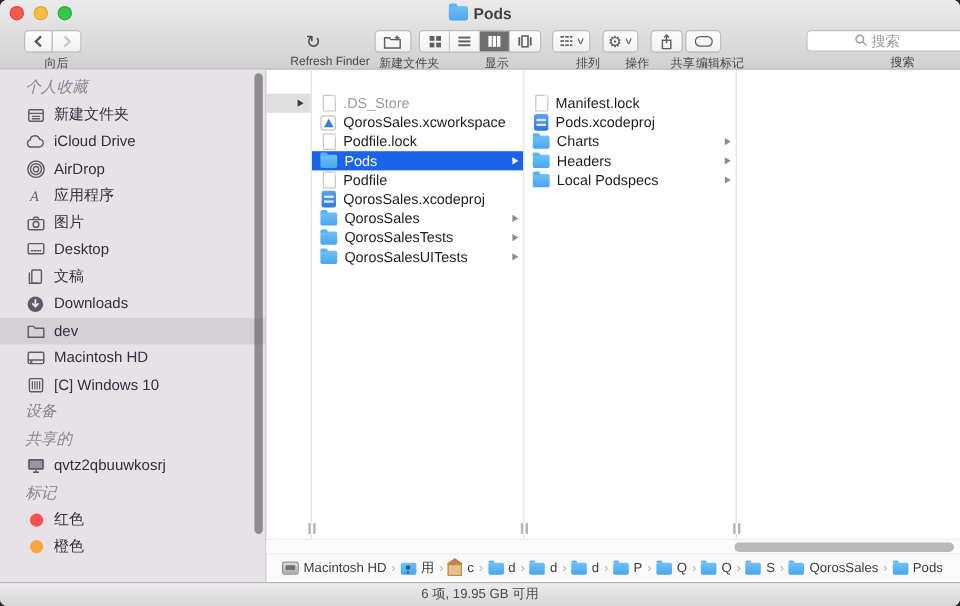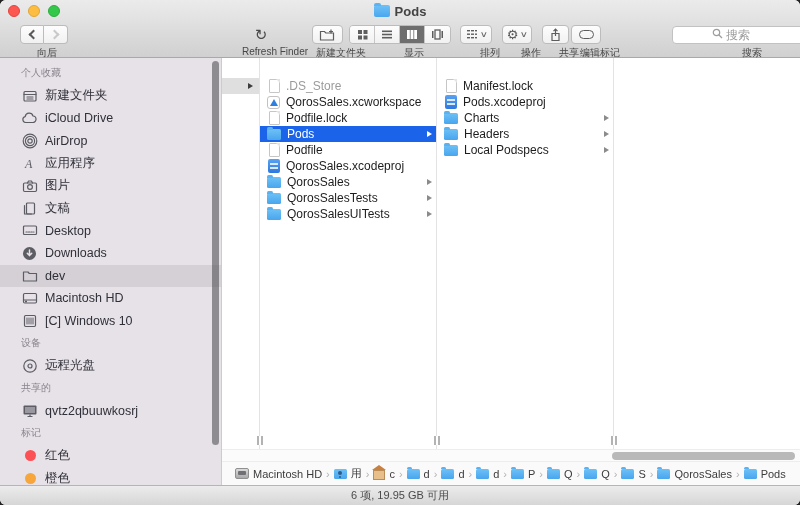--- a/index.html
+++ b/index.html
@@ -36,21 +36,21 @@
   .tag-oval { width:15px; height:9px; border:1.5px solid #5d5d5d; border-radius:5px; }
   .searchwrap { position:relative; }
   .searchfield { width:132px; height:18px; border:1px solid #c2c2c2; border-radius:4px; background:#fff; font-size:12px; text-align:center; color:#333; outline:none; }
   .searchfield::placeholder { color:#9d9d9d; }
   .search-glyph { position:absolute; left:40px; top:3px; pointer-events:none; }
 
   
   .main { flex:1; display:flex; min-height:0; }
   .sidebar { width:222px; flex:none; background:#e7e2e7; border-right:1px solid #cfcacf; padding-top:4px; overflow:hidden; position:relative; }
   .sb-row { height:22.5px; display:flex; align-items:center; padding-left:21px; gap:7px; font-size:12.5px; color:#30303a; white-space:nowrap; }
-  .sb-row.hdr { font-size:10px; color:#8b8490; }
+  .sb-row.hdr { font-size:13px; color:#8b8490;font-style:italic; }
   .sb-row.sel { background:#d5d0d6; }
   .sb-ic { width:17px; height:16px; flex:none; display:flex; align-items:center; justify-content:center; }
   .sb-ic svg { display:block; }
   .dot { width:11px; height:11px; border-radius:50%; margin-left:2px; }
   .dot.red { background:#fb5155; }
   .dot.orange { background:#f7a63c; }
   .sb-scroll { position:absolute; right:2px; top:3px; width:7px; height:384px; border-radius:3.5px; background:rgba(70,70,75,0.55); }
 
   .rightpane { flex:1; display:flex; flex-direction:column; min-width:0; background:#fff; }
   .cols { height:391px; display:flex; flex:none; }
@@ -292,35 +292,35 @@
             <svg class="oline" width="16" height="14" viewBox="0 0 16 14">
               <rect x="1.5" y="4" width="13" height="8.5" rx="1.2"></rect>
               <path d="M5.5 4 L6.5 2 h3 L10.5 4"></path>
               <circle cx="8" cy="8" r="2.4"></circle>
             </svg>
           </span>
         <span>图片</span>
       </div>
       <div class="sb-row">
         <span class="sb-ic">
+            <svg class="oline" width="16" height="14" viewBox="0 0 16 14">
+              <rect x="1.5" y="2" width="13" height="8.5" rx="1"></rect>
+              <path d="M4 8 h8" stroke-dasharray="1.3 1.2"></path>
+            </svg>
+          </span>
+        <span>Desktop</span>
+      </div>
+      <div class="sb-row">
+        <span class="sb-ic">
             <svg class="oline" width="16" height="15" viewBox="0 0 16 15">
               <rect x="4.5" y="2" width="8" height="11" rx="1"></rect>
               <path d="M2.5 4.5 v8.5 h7"></path>
             </svg>
           </span>
         <span>文稿</span>
-      </div>
-      <div class="sb-row">
-        <span class="sb-ic">
-            <svg class="oline" width="16" height="14" viewBox="0 0 16 14">
-              <rect x="1.5" y="2" width="13" height="8.5" rx="1"></rect>
-              <path d="M4 8 h8" stroke-dasharray="1.3 1.2"></path>
-            </svg>
-          </span>
-        <span>Desktop</span>
       </div>
       <div class="sb-row">
         <span class="sb-ic">
             <svg width="15" height="15" viewBox="0 0 15 15">
               <circle cx="7.5" cy="7.5" r="6.5" fill="#5c5c64"></circle>
               <path d="M7.5 4 v5 M5.3 7.2 L7.5 9.6 L9.7 7.2" stroke="#e7e2e7" stroke-width="1.5" fill="none" stroke-linecap="round" stroke-linejoin="round"></path>
             </svg>
           </span>
         <span>Downloads</span>
       </div>
@@ -346,29 +346,20 @@
         <span class="sb-ic">
             <svg class="oline" width="16" height="14" viewBox="0 0 16 14">
               <rect x="2.5" y="1.5" width="11" height="11" rx="1.2"></rect>
               <path d="M5 4 v6 M7 4 v6 M9 4 v6 M11 4 v6" stroke-width="1"></path>
             </svg>
           </span>
         <span>[C] Windows 10</span>
       </div>
 
       <div class="sb-row hdr">设备</div>
-      <div class="sb-row">
-        <span class="sb-ic">
-            <svg class="oline" width="16" height="16" viewBox="0 0 16 16">
-              <circle cx="8" cy="8" r="6.2"></circle>
-              <circle cx="8" cy="8" r="2"></circle>
-            </svg>
-          </span>
-        <span>远程光盘</span>
-      </div>
 
       <div class="sb-row hdr">共享的</div>
       <div class="sb-row">
         <span class="sb-ic">
             <svg width="16" height="14" viewBox="0 0 16 14">
               <rect x="1.5" y="1.5" width="13" height="9" rx="1" fill="#5c5c64"></rect>
               <rect x="3" y="3" width="10" height="6" fill="#9a97a0"></rect>
               <path d="M8 10.5 v1.5 M5.5 12.5 h5" stroke="#5c5c64" stroke-width="1.2" fill="none"></path>
             </svg>
           </span>

